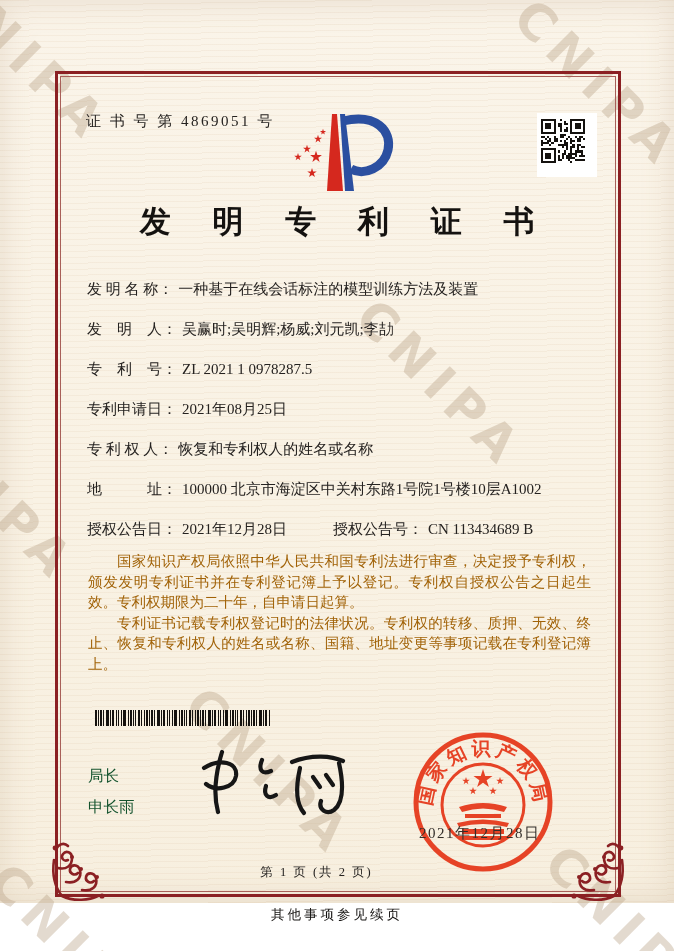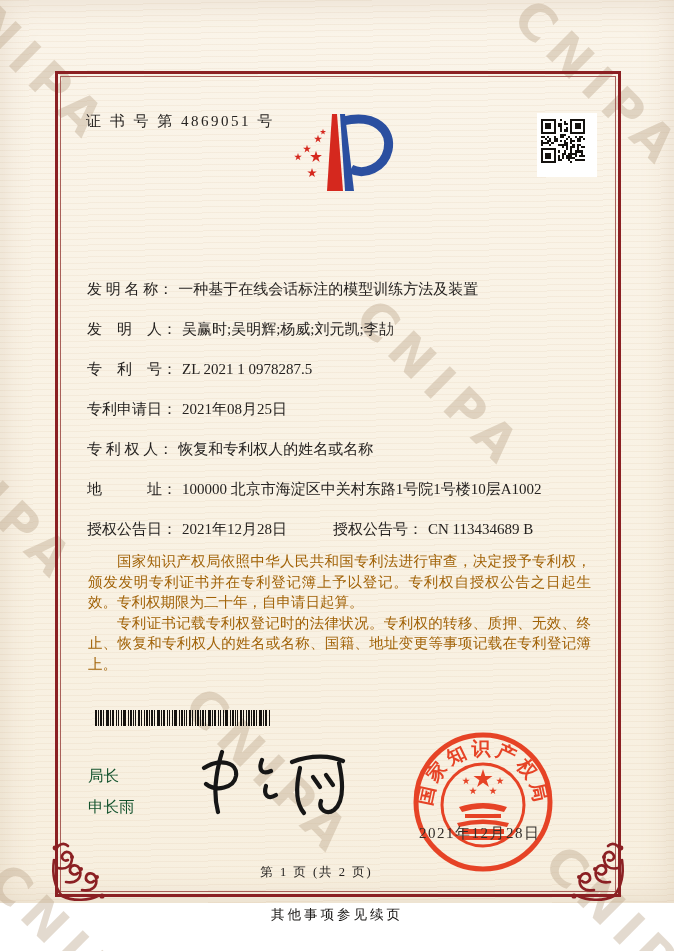--- a/index.html
+++ b/index.html
@@ -234,20 +234,21 @@
         <rect x="2" y="2" width="3" height="3" fill="#15120f"></rect>
         <rect x="14" y="0" width="7" height="7" fill="#15120f"></rect>
         <rect x="15" y="1" width="5" height="5" fill="#fff"></rect>
         <rect x="16" y="2" width="3" height="3" fill="#15120f"></rect>
         <rect x="0" y="14" width="7" height="7" fill="#15120f"></rect>
         <rect x="1" y="15" width="5" height="5" fill="#fff"></rect>
         <rect x="2" y="16" width="3" height="3" fill="#15120f"></rect>
       </svg>
   </div>
 
+  <div class="doc-title">发 明 专 利 证 书</div>
 
   <div class="fields">
     <div class="field-row">
       <span class="f-label">发 明 名 称：</span><span class="f-value">一种基于在线会话标注的模型训练方法及装置</span>
     </div>
     <div class="field-row">
       <span class="f-label">发　明　人：</span><span class="f-value">吴赢时;吴明辉;杨威;刘元凯;李劼</span>
     </div>
     <div class="field-row">
       <span class="f-label">专　利　号：</span><span class="f-value">ZL 2021 1 0978287.5</span>

